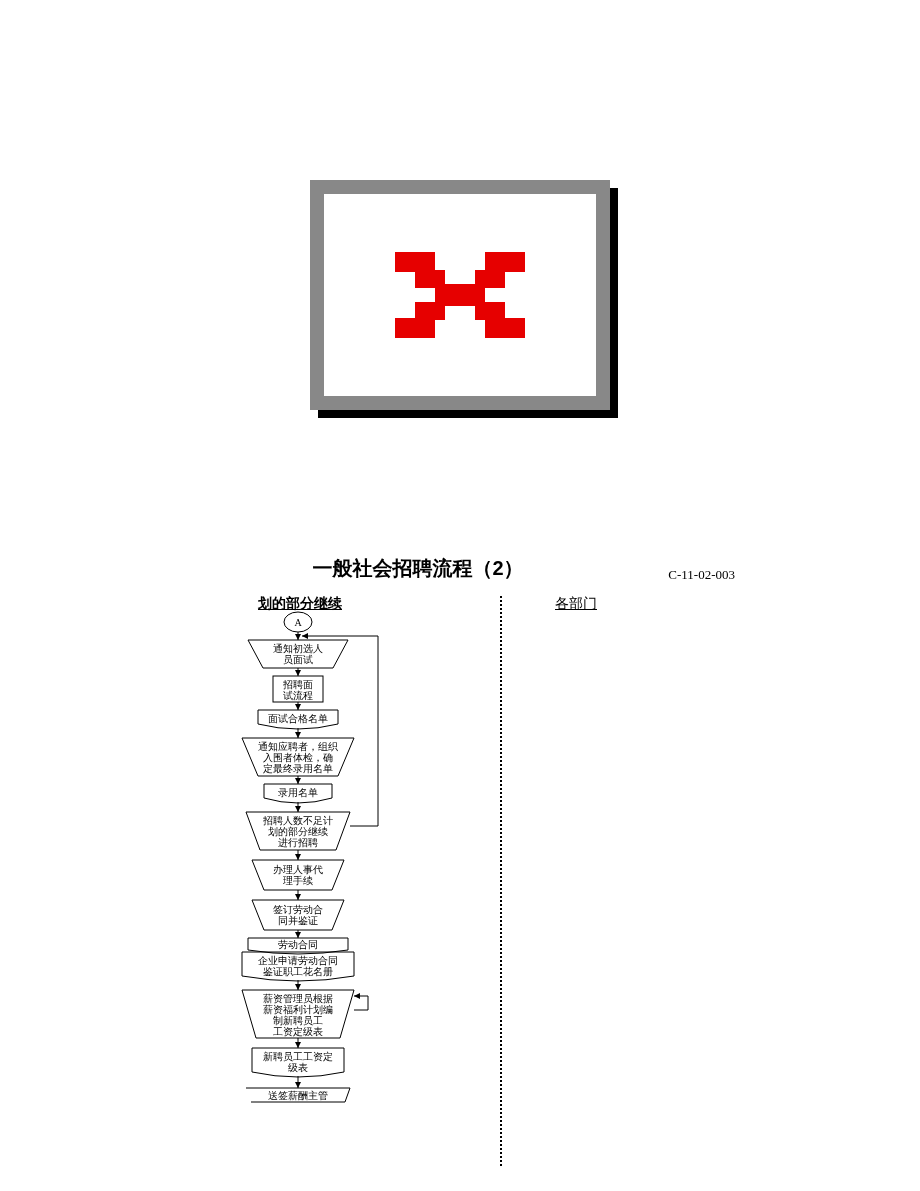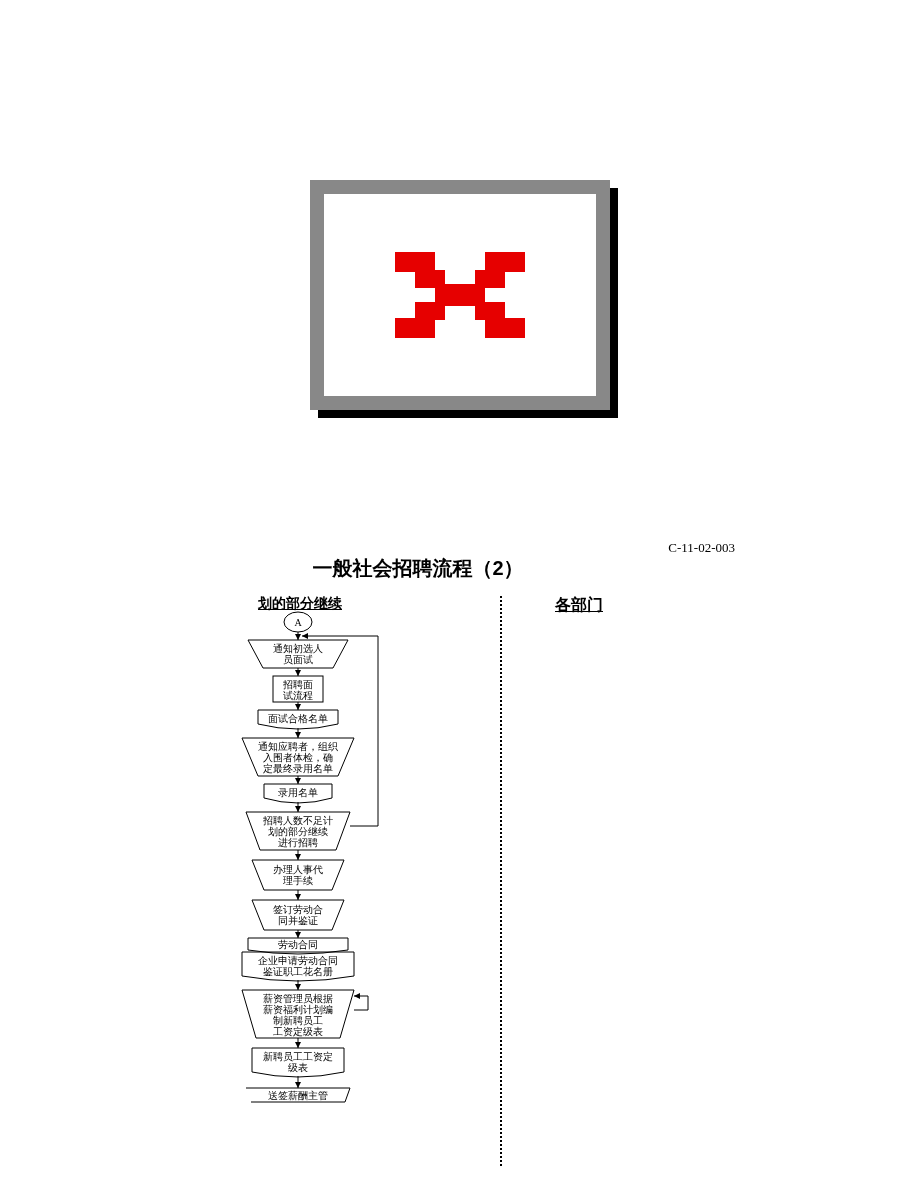--- a/index.html
+++ b/index.html
@@ -5,24 +5,24 @@
   html,body{margin:0;padding:0;background:#fff;font-family:"SimSun","Songti SC",serif;color:#000}
   .page{position:relative;width:920px;height:1191px;margin:0 auto;background:#fff}
   
   .logo-wrap{position:absolute;left:310px;top:180px;width:300px;height:230px}
   .logo-shadow{position:absolute;right:-8px;bottom:-8px;width:300px;height:230px;background:#000}
   .logo-frame{position:absolute;left:0;top:0;width:300px;height:230px;background:#888;padding:14px;box-sizing:border-box}
   .logo-inner{width:100%;height:100%;background:#fff;display:flex;align-items:center;justify-content:center}
   .logo-inner svg{width:150px;height:110px}
   
   .title{position:absolute;left:10px;top:555px;width:816px;text-align:center;font-family:"SimHei","Heiti SC",sans-serif;font-weight:bold;font-size:20px}
-  .docnum{position:absolute;right:185px;top:540px;font-size:13px}
+  .docnum{position:absolute;right:185px;top:567px;font-size:13px}
   
   .lane-hr{position:absolute;left:258px;top:595px;font-family:"SimHei","Heiti SC",sans-serif;font-weight:bold;font-size:14px;text-decoration:underline}
-  .lane-dept{position:absolute;left:555px;top:595px;font-family:"SimHei","Heiti SC",sans-serif;font-weight:bold;font-size:16px;text-decoration:underline}
+  .lane-dept{position:absolute;left:555px;top:595px;font-family:"SimHei","Heiti SC",sans-serif;font-weight:normal;font-size:14px;text-decoration:underline}
   
   .divider{position:absolute;left:500px;top:596px;height:570px;border-left:2px dotted #000}
   
   .flow{position:absolute;left:218px;top:610px;width:240px;height:560px}
   .flow text{font-size:10px;font-family:"SimSun","Songti SC",serif}
 </style>
 </head>
 <body>
 
 <div class="page">

